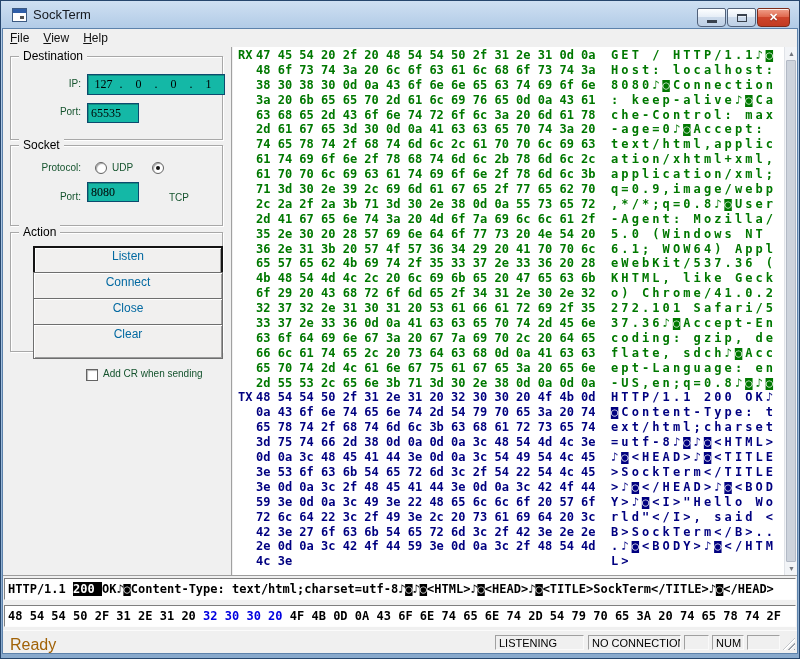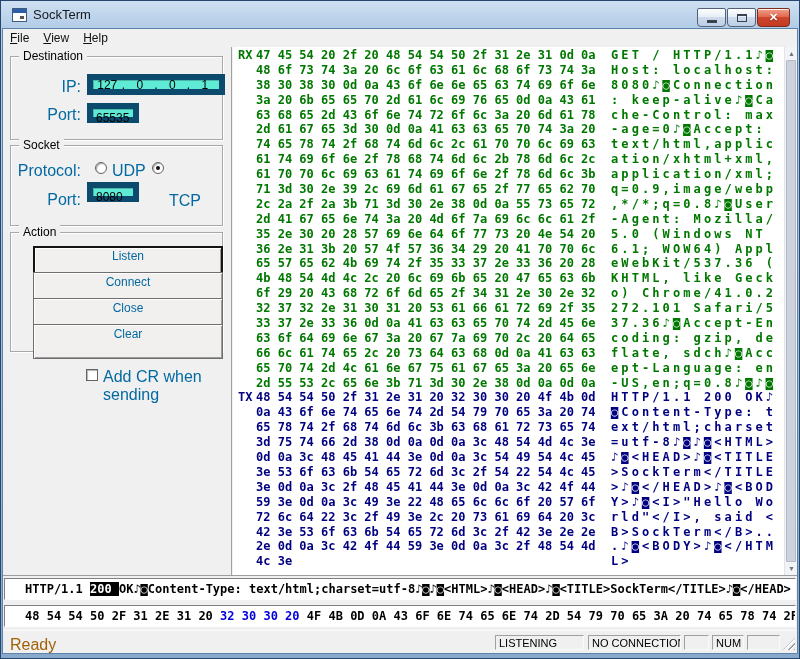--- a/index.html
+++ b/index.html
@@ -38,25 +38,25 @@
   .menu-item::first-letter{text-decoration:underline;}
 
   
   .main-row{position:absolute;left:0;right:0;top:18px;height:529px;border-bottom:1px solid #9d9d9d;}
   .left-panel{position:absolute;left:0;top:0;width:229px;height:528px;background:#f0f0f0;
               border-right:1px solid #a0a0a0;}
 
   .groupbox{position:absolute;left:7px;width:213px;border:1px solid #a8a8a8;
             box-shadow:inset 1px 1px 0 #fff,1px 1px 0 #fff;}
   .legend{position:absolute;top:-8px;left:8px;background:#f0f0f0;padding:0 4px;font-size:12px;color:#000;}
-  .lbl{position:absolute;font-size:16px;color:#0369a1;}
+  .lbl{position:absolute;font-size:10px;color:#14532d;}
   .r-lbl{left:6px;width:64px;text-align:right;}
 
-  .edit{position:absolute;background:#5eead4;border:6px solid #0c4a6e;
-        box-shadow:inset 1px 1px 0 rgba(0,0,0,.22);font-size:12px;color:#000;}
+  .edit{position:absolute;background:#14b8a6;border:1px solid #0c4a6e;
+        box-shadow:inset 1px 1px 0 rgba(0,0,0,.22);font-size:12px;color:#000;font-family:Liberation Serif, serif;}
   .ip-box{left:76px;top:17px;width:138px;height:21px;display:flex;align-items:center;}
   .ip-seg{flex:1;text-align:center;font-size:12px;}
   .ip-dot{width:4px;text-align:center;font-size:12px;}
   .port-box{left:76px;width:52px;height:20px;padding:2px 3px;}
 
   .radio{position:absolute;width:12px;height:12px;border-radius:50%;background:#fff;
          border:1px solid #636363;box-shadow:inset 1px 1px 1px rgba(0,0,0,.35);}
   .radio.checked::after{content:"";position:absolute;left:3px;top:3px;width:4px;height:4px;border-radius:50%;background:#101010;}
 
   .btn{position:absolute;left:22px;width:190px;height:35px;background:#f1f0ef;text-align:center;
@@ -82,21 +82,21 @@
   .sb-btn{position:absolute;left:0;width:13px;height:13px;background:#f2f4f7;color:#72767e;
           font-size:7px;text-align:center;line-height:13px;}
   .sb-btn.up{top:0;} .sb-btn.down{bottom:0;}
   .sb-thumb{position:absolute;left:1px;right:1px;top:13px;bottom:13px;background:#cdd3dc;
             border:1px solid #b2b9c5;border-radius:1px;}
 
   
   .strip{position:absolute;left:1px;right:1px;height:22px;background:#fff;overflow:hidden;
          border:1px solid;border-color:#7f7f7f #fdfdfd #fdfdfd #7f7f7f;
          font-family:"DejaVu Sans Mono",monospace;font-size:12px;font-weight:bold;
-         white-space:pre;line-height:20px;padding-left:20px;color:#000;}
+         white-space:pre;line-height:20px;padding-left:3px;color:#000;}
   .strip-text{top:549px;}
   .strip-hex{top:576px;}
   .sel-inv{background:#000;color:#fff;}
   .sel-blue{color:#0000e0;}
 
   
   .statusbar{position:absolute;left:0;right:0;top:601px;height:23px;background:#f0f0f0;
              border-top:1px solid #fbfbfb;}
   .sb-ready{position:absolute;left:7px;top:5px;font-size:16px;color:#a16207;}
   .sb-pane{position:absolute;top:4px;height:15px;border:1px solid;border-color:#a0a0a0 #fafafa #fafafa #a0a0a0;
@@ -212,21 +212,21 @@
             <div class="trow rx"><span class="dir"></span><span class="hx">2d 55 53 2c 65 6e 3b 71 3d 30 2e 38 0d 0a 0d 0a</span><span class="as">-US,en;q=0.8♪◙♪◙</span></div>
             <div class="trow tx"><span class="dir">TX</span><span class="hx">48 54 54 50 2f 31 2e 31 20 32 30 30 20 4f 4b 0d</span><span class="as">HTTP/1.1 200 OK♪</span></div>
             <div class="trow tx"><span class="dir"></span><span class="hx">0a 43 6f 6e 74 65 6e 74 2d 54 79 70 65 3a 20 74</span><span class="as">◙Content-Type: t</span></div>
             <div class="trow tx"><span class="dir"></span><span class="hx">65 78 74 2f 68 74 6d 6c 3b 63 68 61 72 73 65 74</span><span class="as">ext/html;charset</span></div>
             <div class="trow tx"><span class="dir"></span><span class="hx">3d 75 74 66 2d 38 0d 0a 0d 0a 3c 48 54 4d 4c 3e</span><span class="as">=utf-8♪◙♪◙&lt;HTML&gt;</span></div>
             <div class="trow tx"><span class="dir"></span><span class="hx">0d 0a 3c 48 45 41 44 3e 0d 0a 3c 54 49 54 4c 45</span><span class="as">♪◙&lt;HEAD&gt;♪◙&lt;TITLE</span></div>
             <div class="trow tx"><span class="dir"></span><span class="hx">3e 53 6f 63 6b 54 65 72 6d 3c 2f 54 22 54 4c 45</span><span class="as">&gt;SockTerm&lt;/TITLE</span></div>
             <div class="trow tx"><span class="dir"></span><span class="hx">3e 0d 0a 3c 2f 48 45 41 44 3e 0d 0a 3c 42 4f 44</span><span class="as">&gt;♪◙&lt;/HEAD&gt;♪◙&lt;BOD</span></div>
             <div class="trow tx"><span class="dir"></span><span class="hx">59 3e 0d 0a 3c 49 3e 22 48 65 6c 6c 6f 20 57 6f</span><span class="as">Y&gt;♪◙&lt;I&gt;"Hello Wo</span></div>
             <div class="trow tx"><span class="dir"></span><span class="hx">72 6c 64 22 3c 2f 49 3e 2c 20 73 61 69 64 20 3c</span><span class="as">rld"&lt;/I&gt;, said &lt;</span></div>
-            <div class="trow tx"><span class="dir"></span><span class="hx">42 3e 53 6f 63 6b 54 65 72 6d 3c 2f 42 3e 2e 2e</span><span class="as">B&gt;SockTerm&lt;/B&gt;..</span></div>
+            <div class="trow tx"><span class="dir"></span><span class="hx">42 3e 27 6f 63 6b 54 65 72 6d 3c 2f 42 3e 2e 2e</span><span class="as">B&gt;SockTerm&lt;/B&gt;..</span></div>
             <div class="trow tx"><span class="dir"></span><span class="hx">2e 0d 0a 3c 42 4f 44 59 3e 0d 0a 3c 2f 48 54 4d</span><span class="as">.♪◙&lt;BODY&gt;♪◙&lt;/HTM</span></div>
             <div class="trow tx"><span class="dir"></span><span class="hx">4c 3e</span><span class="as">L&gt;</span></div>
           </div>
         <div class="scrollbar">
           <div class="sb-btn up">▲</div>
           <div class="sb-thumb"></div>
           <div class="sb-btn down">▼</div>
         </div>
       </div>
     </div>

